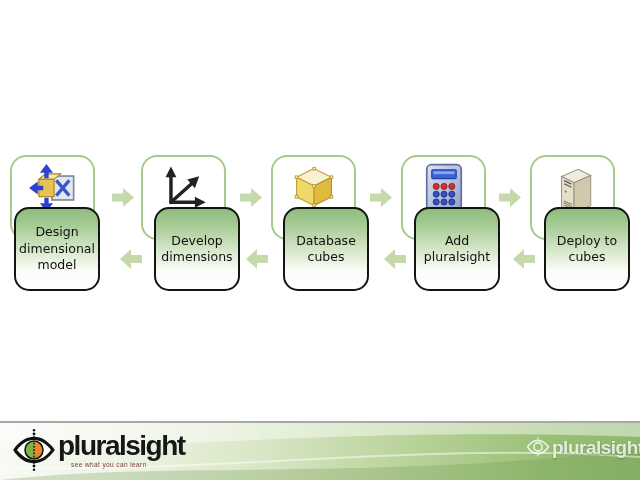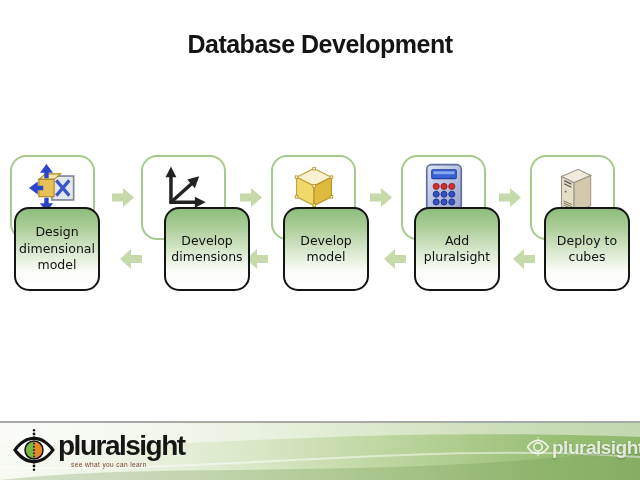--- a/index.html
+++ b/index.html
@@ -32,21 +32,20 @@
   .watermark{position:absolute;left:527px;top:436px;display:flex;align-items:center;z-index:3;}
   .watermark-word{font-size:19px;font-weight:bold;letter-spacing:-0.5px;
                   color:rgba(255,255,255,0.8);line-height:1;margin-left:3px;
                   text-shadow:0 1px 2px rgba(70,100,45,0.5);}
 </style>
 </head>
 <body>
 
 <div class="stage">
 
-  <h1 class="title">Database Development</h1>
 
   <div>
 
     <div class="icon-box" style="left:10px">
       <svg viewBox="0 0 46 46" width="50" height="50">
         <rect x="22" y="12" width="20" height="22" fill="#e3e7ee" stroke="#7c8598" stroke-width="1.5"></rect>
         <path d="M26,16 L38,30 M38,16 L26,30" stroke="#3a57c8" stroke-width="3" fill="none"></path>
         <polygon points="10,15 16,10 30,10 24,15" fill="#f5e5a8" stroke="#a8841f" stroke-width="1"></polygon>
         <rect x="10" y="15" width="14" height="16" fill="#e9c256" stroke="#a8841f" stroke-width="1"></rect>
         <polygon points="17,1 11,9 15,9 15,14 19,14 19,9 23,9" fill="#2b44cc"></polygon>
@@ -128,25 +127,25 @@
     <svg class="arrow" style="left:370px;top:188px" viewBox="0 0 22 19" width="22" height="19">
         <polygon points="0,5.5 11,5.5 11,0 22,9.5 11,19 11,13.5 0,13.5" fill="#c6d9ab"></polygon>
       </svg>
     <svg class="arrow" style="left:499px;top:188px" viewBox="0 0 22 19" width="22" height="19">
         <polygon points="0,5.5 11,5.5 11,0 22,9.5 11,19 11,13.5 0,13.5" fill="#c6d9ab"></polygon>
       </svg>
 
     <div class="step-box" style="left:14px">
       <span>Design dimensional model</span>
     </div>
-    <div class="step-box" style="left:164px">
+    <div class="step-box" style="left:154px">
       <span>Develop dimensions</span>
     </div>
     <div class="step-box" style="left:283px">
-      <span>Develop model</span>
+      <span>Database cubes</span>
     </div>
     <div class="step-box" style="left:414px">
       <span>Add pluralsight</span>
     </div>
     <div class="step-box" style="left:544px">
       <span>Deploy to cubes</span>
     </div>
 
     <svg class="arrow" style="left:120px;top:249px" viewBox="0 0 22 20" width="22" height="20">
         <polygon points="22,6 11,6 11,0 0,10 11,20 11,14 22,14" fill="#c6d9ab"></polygon>

